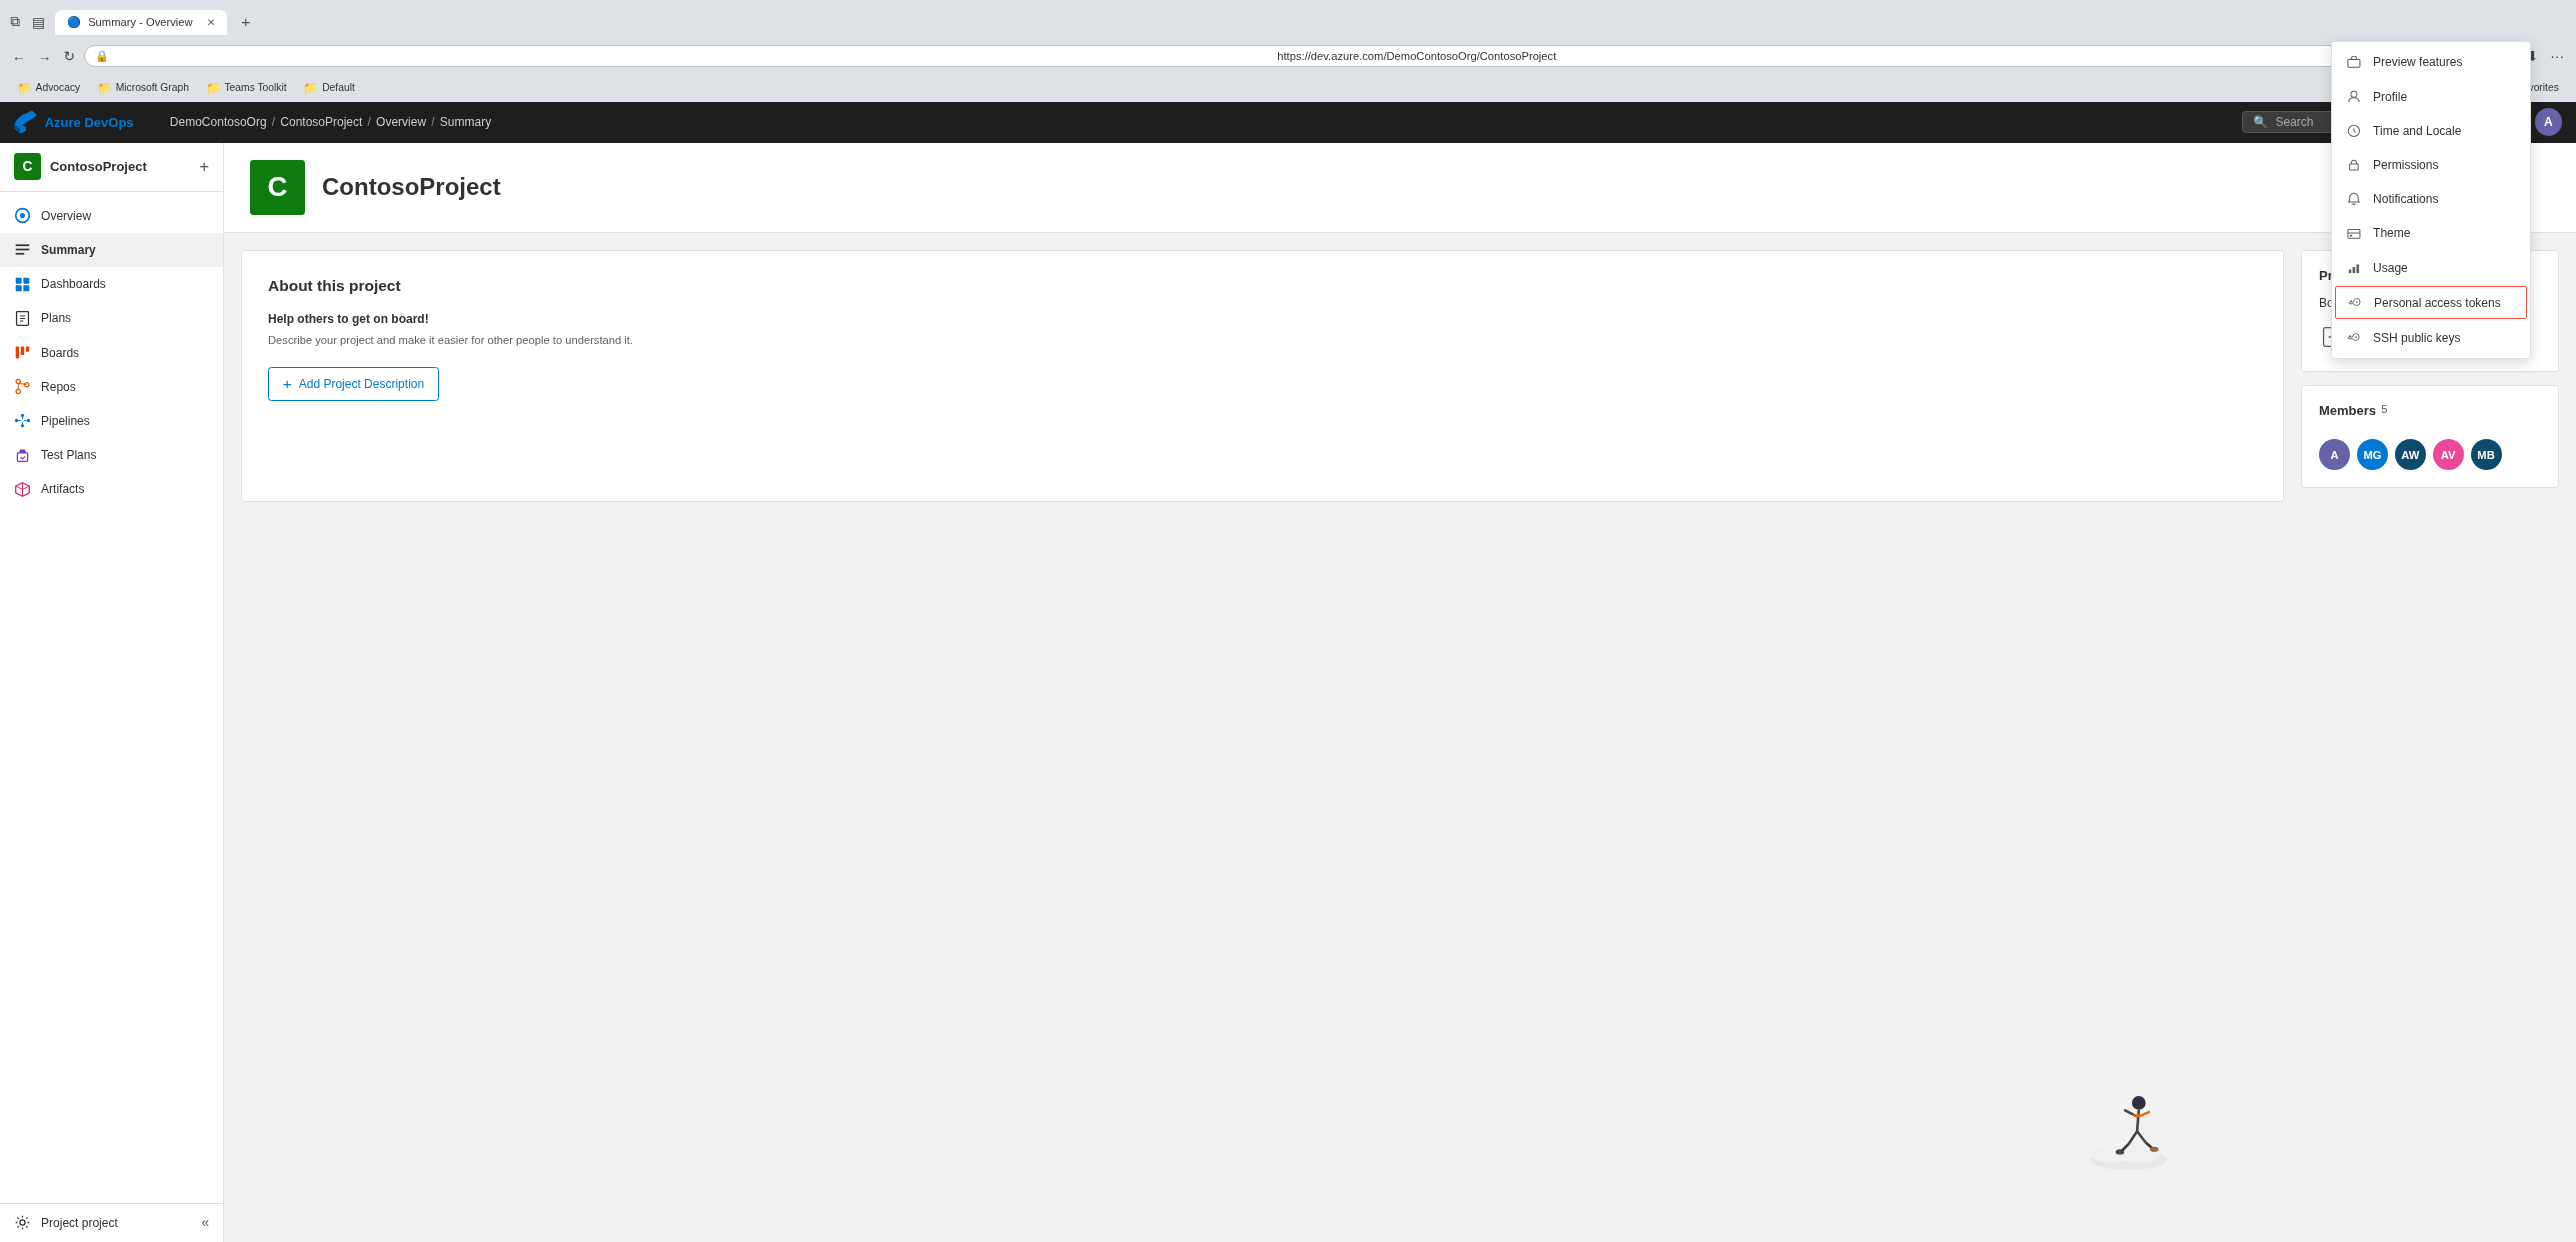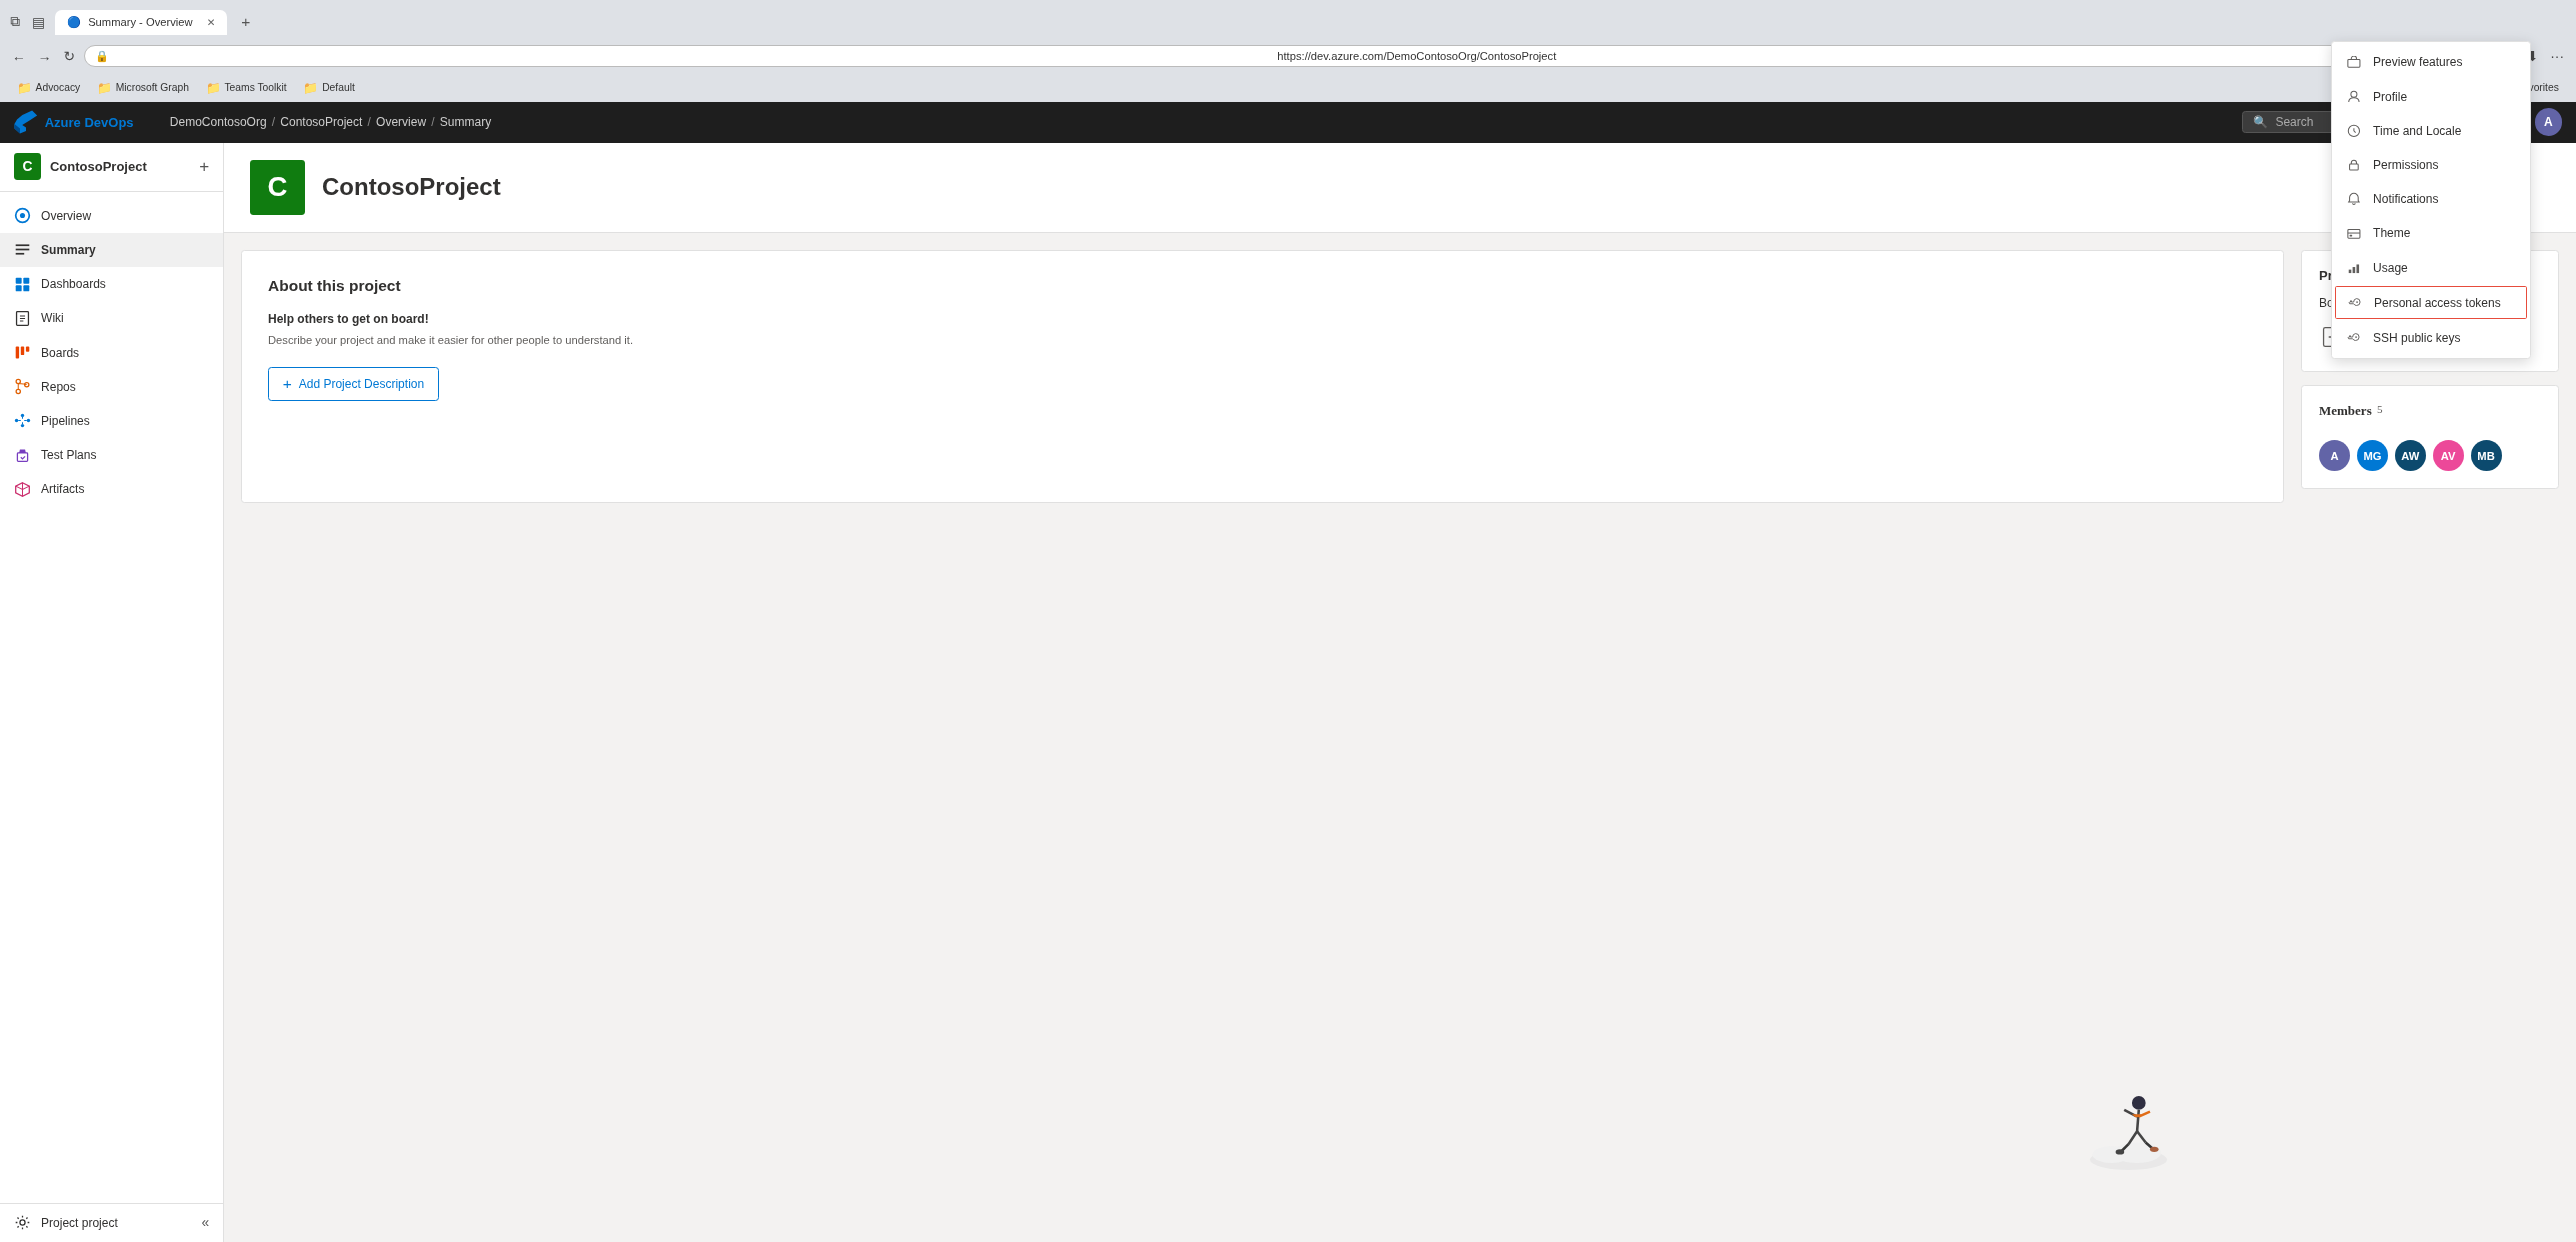--- a/index.html
+++ b/index.html
@@ -247,21 +247,21 @@
           <span>Dashboards</span>
         </div>
 
         <div class="sidebar-item">
           <div class="sidebar-item-icon">
             <svg width="17" height="17" viewBox="0 0 20 20" fill="none">
               <path d="M4 2h12a1 1 0 011 1v14a1 1 0 01-1 1H4a1 1 0 01-1-1V3a1 1 0 011-1z" stroke="#323130" stroke-width="1.5" fill="none"></path>
               <path d="M7 7h6M7 10h6M7 13h4" stroke="#323130" stroke-width="1.2"></path>
             </svg>
           </div>
-          <span>Wiki</span>
+          <span>Plans</span>
         </div>
 
         <div class="sidebar-item">
           <div class="sidebar-item-icon">
             <svg width="17" height="17" viewBox="0 0 20 20" fill="none">
               <rect x="2" y="3" width="4" height="14" rx="1" fill="#ea4300"></rect>
               <rect x="8" y="3" width="4" height="10" rx="1" fill="#ea4300"></rect>
               <rect x="14" y="3" width="4" height="6" rx="1" fill="#ea4300"></rect>
             </svg>
           </div>
@@ -386,21 +386,21 @@
                 </svg>
               </div>
               <div>
                 <div class="stat-number">0</div>
                 <div class="stat-label">Work items created</div>
               </div>
             </div>
           </div>
 
           <div class="stats-card">
-            <div style="display:flex;align-items:flex-start;margin-bottom:10.3px;font-family:Liberation Serif, serif;">
+            <div style="display:flex;align-items:flex-start;margin-bottom:10.3px;">
               <h3 class="members-title">Members</h3>
               <span class="members-count">5</span>
             </div>
             <div class="members-avatars">
               <div class="member-avatar" style="background:#6264a7;">A</div>
               <div class="member-avatar" style="background:#0078d4;">MG</div>
               <div class="member-avatar" style="background:#0c4a6e;">AW</div>
               <div class="member-avatar" style="background:#ec4899;">AV</div>
               <div class="member-avatar" style="background:#0c4a6e;">MB</div>
             </div>

